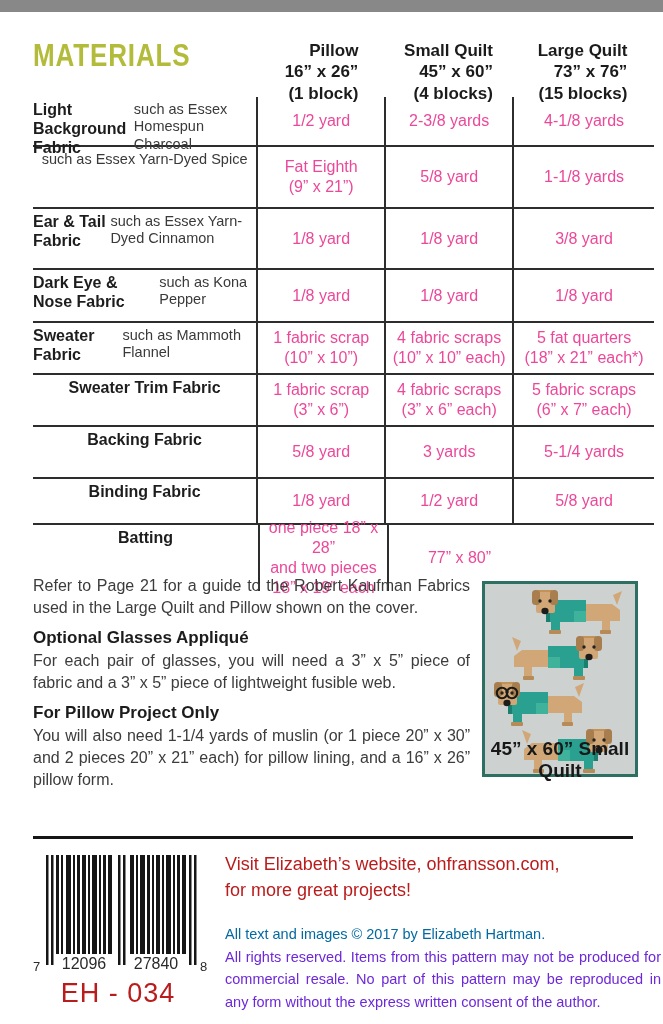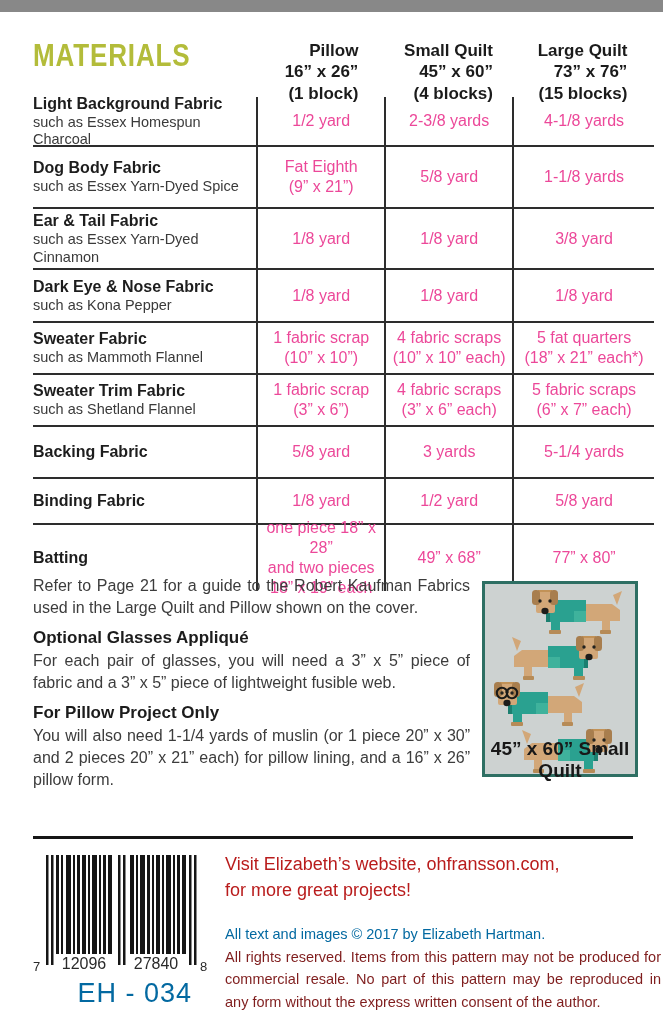--- a/index.html
+++ b/index.html
@@ -11,21 +11,21 @@
   
   .title{
     position:absolute;left:33px;top:26px;
     font-size:31px;font-weight:bold;color:#b3bc3a;
     transform:scaleX(0.84);transform-origin:left top;letter-spacing:1px;
   }
   
   .mat-table{position:absolute;left:33px;top:26px;width:621px;}
   .trow{display:flex;align-items:stretch;}
   .trow.bordered{border-top:2px solid #2d2d2d;}
-  .c-label{width:225px;display:flex;flex-direction:column;justify-content:center;padding:3px 0;}
+  .c-label{width:225px;display:flex;flex-direction:row;justify-content:center;padding:3px 0;}
   .c-val{width:127px;display:flex;align-items:center;justify-content:center;text-align:center;
          font-size:16px;line-height:1.25;color:#ec4899;}
   .c-val.last{width:141px;}
   .trow .c-val{border-left:2px solid #2d2d2d;}
   .trow.head .c-val{border-left:none;}
   .rlabel{font-size:16px;font-weight:bold;color:#1d1d1d;line-height:1.2;}
   .rsub{font-size:14.5px;color:#3a3a3a;line-height:1.2;margin-top:1px;}
   .head .c-val{font-size:17px;font-weight:bold;color:#1b1b1b;line-height:1.25;
                align-items:flex-start;padding-top:2px;text-align:right;}
   .pre{white-space:pre-line;}
@@ -43,26 +43,26 @@
   }
   .dog{position:absolute;width:100px;height:44px;}
   .dog.flip{transform:scaleX(-1);}
   .fig-caption{
     position:absolute;left:470px;top:726px;width:180px;text-align:center;
     font-size:19px;font-weight:bold;color:#181818;
   }
   
   .foot-rule{position:absolute;left:33px;top:824px;width:600px;height:3px;background:#161616;}
   .barcode{position:absolute;left:28px;top:843px;}
-  .eh-code{position:absolute;left:12px;top:966px;width:180px;text-align:right;
-           font-size:27px;color:#0369a1;letter-spacing:1px;}
+  .eh-code{position:absolute;left:28px;top:966px;width:180px;text-align:center;
+           font-size:27px;color:#b91c1c;letter-spacing:1px;}
   .foot-text{position:absolute;left:225px;top:840px;width:436px;}
   .visit{font-size:18px;line-height:1.42;color:#b91c1c;margin:0 0 20px 0;white-space:pre-line;}
   .cpy{font-size:14.5px;line-height:1.55;color:#0369a1;margin:0;}
-  .rights{font-size:14.5px;line-height:1.55;color:#7f1d1d;margin:0;text-align:justify;}
+  .rights{font-size:14.5px;line-height:1.55;color:#6d28d9;margin:0;text-align:justify;}
 </style>
 </head>
 <body>
 
 <div class="page">
 
   <div class="title">MATERIALS</div>
 
   <div class="mat-table">
 
@@ -84,21 +84,20 @@
           <span class="rlabel">Light Background Fabric</span>
           <span class="rsub">such as Essex Homespun Charcoal</span>
         </div>
       <div class="c-val pre">1/2 yard</div>
       <div class="c-val pre">2-3/8 yards</div>
       <div class="c-val last pre">4-1/8 yards</div>
     </div>
 
     <div class="trow bordered h2r">
       <div class="c-label">
-          <span class="rlabel">Dog Body Fabric</span>
           <span class="rsub">such as Essex Yarn-Dyed Spice</span>
         </div>
       <div class="c-val pre">Fat Eighth
 (9” x 21”)</div>
       <div class="c-val pre">5/8 yard</div>
       <div class="c-val last pre">1-1/8 yards</div>
     </div>
 
     <div class="trow bordered h3r">
       <div class="c-label">
@@ -129,21 +128,20 @@
 (10” x 10”)</div>
       <div class="c-val pre">4 fabric scraps
 (10” x 10” each)</div>
       <div class="c-val last pre">5 fat quarters
 (18” x 21” each*)</div>
     </div>
 
     <div class="trow bordered h6r">
       <div class="c-label">
           <span class="rlabel">Sweater Trim Fabric</span>
-          <span class="rsub">such as Shetland Flannel</span>
         </div>
       <div class="c-val pre">1 fabric scrap
 (3” x 6”)</div>
       <div class="c-val pre">4 fabric scraps
 (3” x 6” each)</div>
       <div class="c-val last pre">5 fabric scraps
 (6” x 7” each)</div>
     </div>
 
     <div class="trow bordered h7r">
@@ -164,21 +162,20 @@
       <div class="c-val last pre">5/8 yard</div>
     </div>
 
     <div class="trow bordered h9r">
       <div class="c-label">
           <span class="rlabel">Batting</span>
         </div>
       <div class="c-val pre">one piece 18” x 28”
 and two pieces
 18” x 19” each</div>
-      <div class="c-val pre">49” x 68”</div>
       <div class="c-val last pre">77” x 80”</div>
     </div>
   </div>
 
   <div class="notes">
     <p>Refer to Page 21 for a guide to the Robert Kaufman Fabrics used in the Large Quilt and Pillow shown on the cover.</p>
     <h3>Optional Glasses Appliqué</h3>
     <p>For each pair of glasses, you will need a 3” x 5” piece of fabric and a 3” x 5” piece of lightweight fusible web.</p>
     <h3>For Pillow Project Only</h3>
     <p>You will also need 1-1/4 yards of muslin (or 1 piece 20” x 30” and 2 pieces 20” x 21” each) for pillow lining, and a 16” x 26” pillow form.</p>

